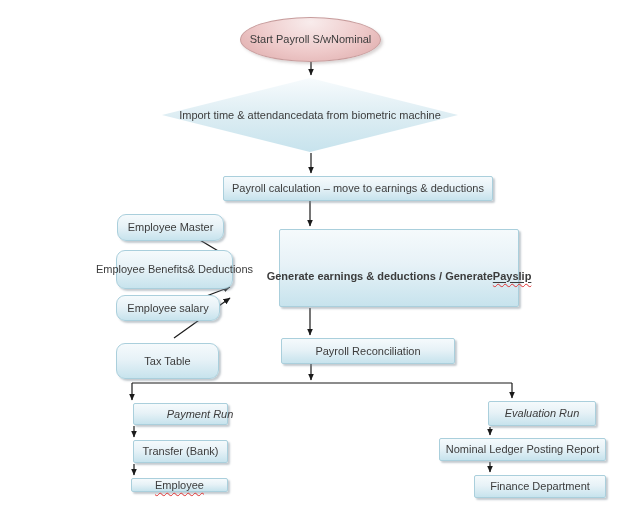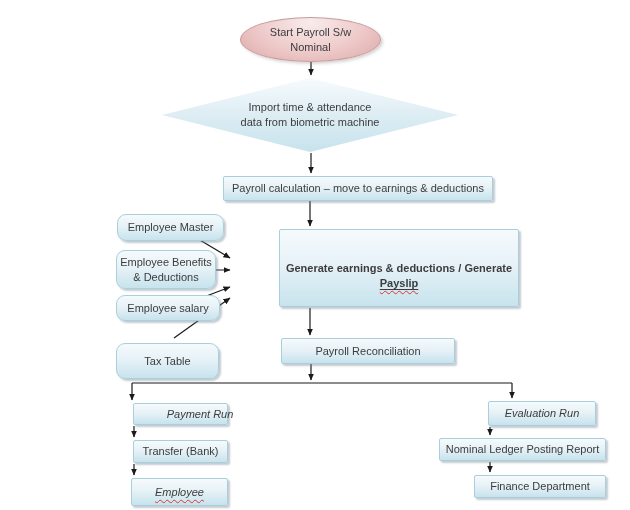--- a/index.html
+++ b/index.html
@@ -33,21 +33,21 @@
   }
   .arrows line, .arrows path {
     stroke: var(--arrow);
     stroke-width: 1.2;
     fill: none;
   }
   .node {
     position: absolute;
     box-sizing: border-box;
     display: flex;
-    flex-direction: column;
+    flex-direction: row;
     align-items: center;
     justify-content: center;
     text-align: center;
     font-size: 11px;
     line-height: 15px;
     white-space: nowrap;
   }
   .blue {
     background: linear-gradient(to bottom, var(--node-fill-top) 0%, var(--node-fill-mid) 45%, var(--node-fill-bottom) 100%);
     border: 1px solid var(--node-border);
@@ -122,21 +122,21 @@
   </div>
 
   <div class="node blue" style="left:177px; top:176px; width:270px; height:25px;">
     <div>Payroll calculation – move to earnings &amp; deductions</div>
   </div>
 
   <div class="node blue rounded" style="left:71px; top:214px; width:107px; height:27px;">
     <div>Employee Master</div>
   </div>
 
-  <div class="node blue rounded" style="left:70px; top:250px; width:100px; height:39px;">
+  <div class="node blue rounded" style="left:70px; top:250px; width:117px; height:39px;">
     <div>Employee Benefits</div>
     <div>&amp; Deductions</div>
   </div>
 
   <div class="node blue rounded" style="left:70px; top:295px; width:104px; height:26px;">
     <div>Employee salary</div>
   </div>
 
   <div class="node blue rounded" style="left:70px; top:343px; width:103px; height:36px;">
     <div>Tax Table</div>
@@ -154,21 +154,21 @@
   </div>
 
   <div class="node blue" style="left:87px; top:403px; width:95px; height:22px;padding-left:39px;">
     <div class="italic">Payment Run</div>
   </div>
 
   <div class="node blue" style="left:87px; top:440px; width:95px; height:23px;">
     <div>Transfer (Bank)</div>
   </div>
 
-  <div class="node blue" style="left:85px; top:478px; width:97px; height:28px;font-style:italic;">
+  <div class="node blue" style="left:85px; top:478px; width:97px; height:14px;">
     <div class="squiggle">Employee</div>
   </div>
 
   <div class="node blue" style="left:442px; top:401px; width:108px; height:25px;">
     <div class="italic">Evaluation Run</div>
   </div>
 
   <div class="node blue" style="left:393px; top:438px; width:167px; height:23px;">
     <div>Nominal Ledger Posting Report</div>
   </div>

